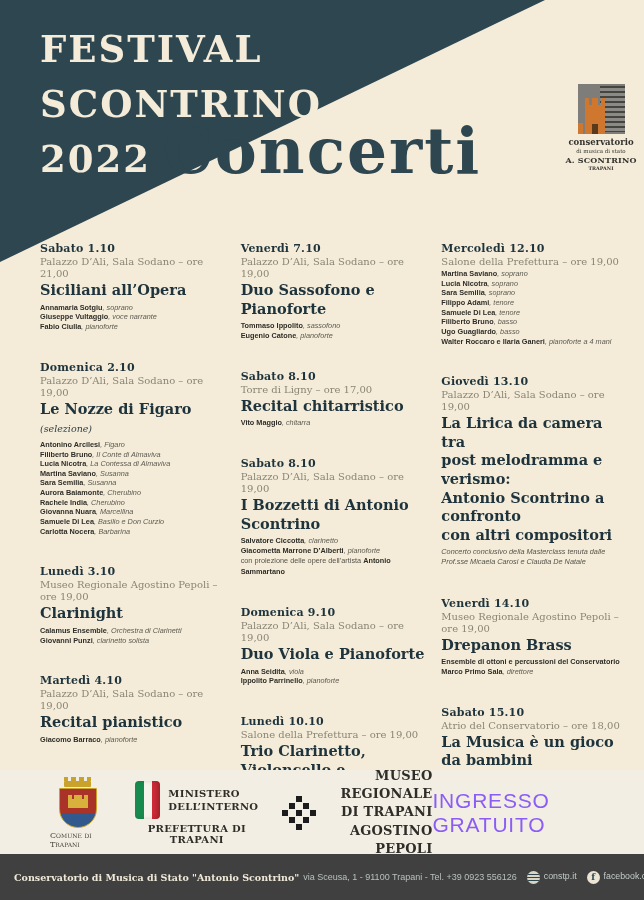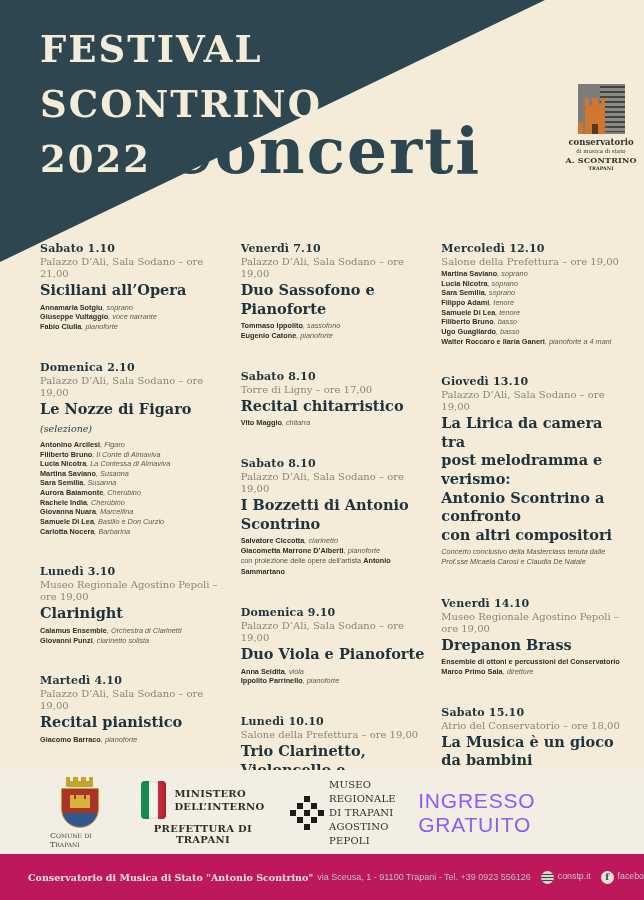--- a/index.html
+++ b/index.html
@@ -74,27 +74,27 @@
   .min-top { display:flex; align-items:center; gap:8px; justify-content:center; }
   .flag-icon { width:25px; height:38px; border-radius:4px;
     background:linear-gradient(to right,#178a4e 0 34%,#f6f3ea 34% 66%,#ce2b37 66%);
     box-shadow:inset -4px 0 6px -3px rgba(0,0,0,.35); }
   .min-text { text-align:left; font-weight:700; font-size:10px; line-height:1.3; color:#2e2d28; letter-spacing:.3px; }
   .min-sub { margin-top:4px; font-weight:700; font-size:10px; color:#2e2d28; letter-spacing:.3px; }
   .museo { margin-left:24px; display:flex; align-items:center; gap:12px; }
   .museo-checker { position:relative; width:34px; height:34px; }
   .museo-checker i { position:absolute; left:0; top:0; width:6px; height:6px; background:transparent;
     box-shadow:14px 0 #1c1c1c, 7px 7px #1c1c1c, 21px 7px #1c1c1c, 0 14px #1c1c1c, 14px 14px #1c1c1c, 28px 14px #1c1c1c, 7px 21px #1c1c1c, 21px 21px #1c1c1c, 14px 28px #1c1c1c; }
-  .museo-text { font-weight:400; font-size:10px; line-height:1.4; color:#2e2d28; text-align:left; letter-spacing:.2px; }
+  .museo-text { font-weight:700; font-size:13px; line-height:1.4; color:#2e2d28; text-align:right; letter-spacing:.2px; }
   .ingresso { margin-left:auto; margin-right:34px; font-family:"Liberation Sans", sans-serif;
     font-size:21px; color:#8b5cf6; letter-spacing:.8px; }
   
   .bottom-bar {
     position:absolute; left:0; right:0; bottom:0; height:46px; z-index:3;
-    background:#be185d; display:flex; align-items:center; padding:0 28px;
+    background:#404040; display:flex; align-items:center; padding:0 14px;
   }
   .cons-name { font-weight:700; font-size:9.5px; color:#f0e9d8; white-space:nowrap; }
   .cons-address { font-family:"Liberation Sans", sans-serif; font-size:9px; color:#b6c0bd; white-space:nowrap; margin-left:4px; }
   .link-group { display:flex; align-items:flex-start; gap:4px; margin-left:10px; }
   .globe-icon { width:13px; height:13px; border-radius:50%; background:#d9d4c3; position:relative; overflow:hidden; flex:none; }
   .globe-icon::after { content:""; position:absolute; left:0; right:0; top:3px; height:7px;
     background:repeating-linear-gradient(to bottom,#2d4650 0 1px,transparent 1px 3px); }
   .fb-icon { width:13px; height:13px; border-radius:50%; background:#e9e4d4; color:#2d4650;
     font-weight:700; font-size:9px; line-height:13px; text-align:center; flex:none; font-family:"DejaVu Serif", serif; }
   .bar-link { font-family:"Liberation Sans", sans-serif; font-size:8.8px; color:#c3ccc8; white-space:nowrap; }

